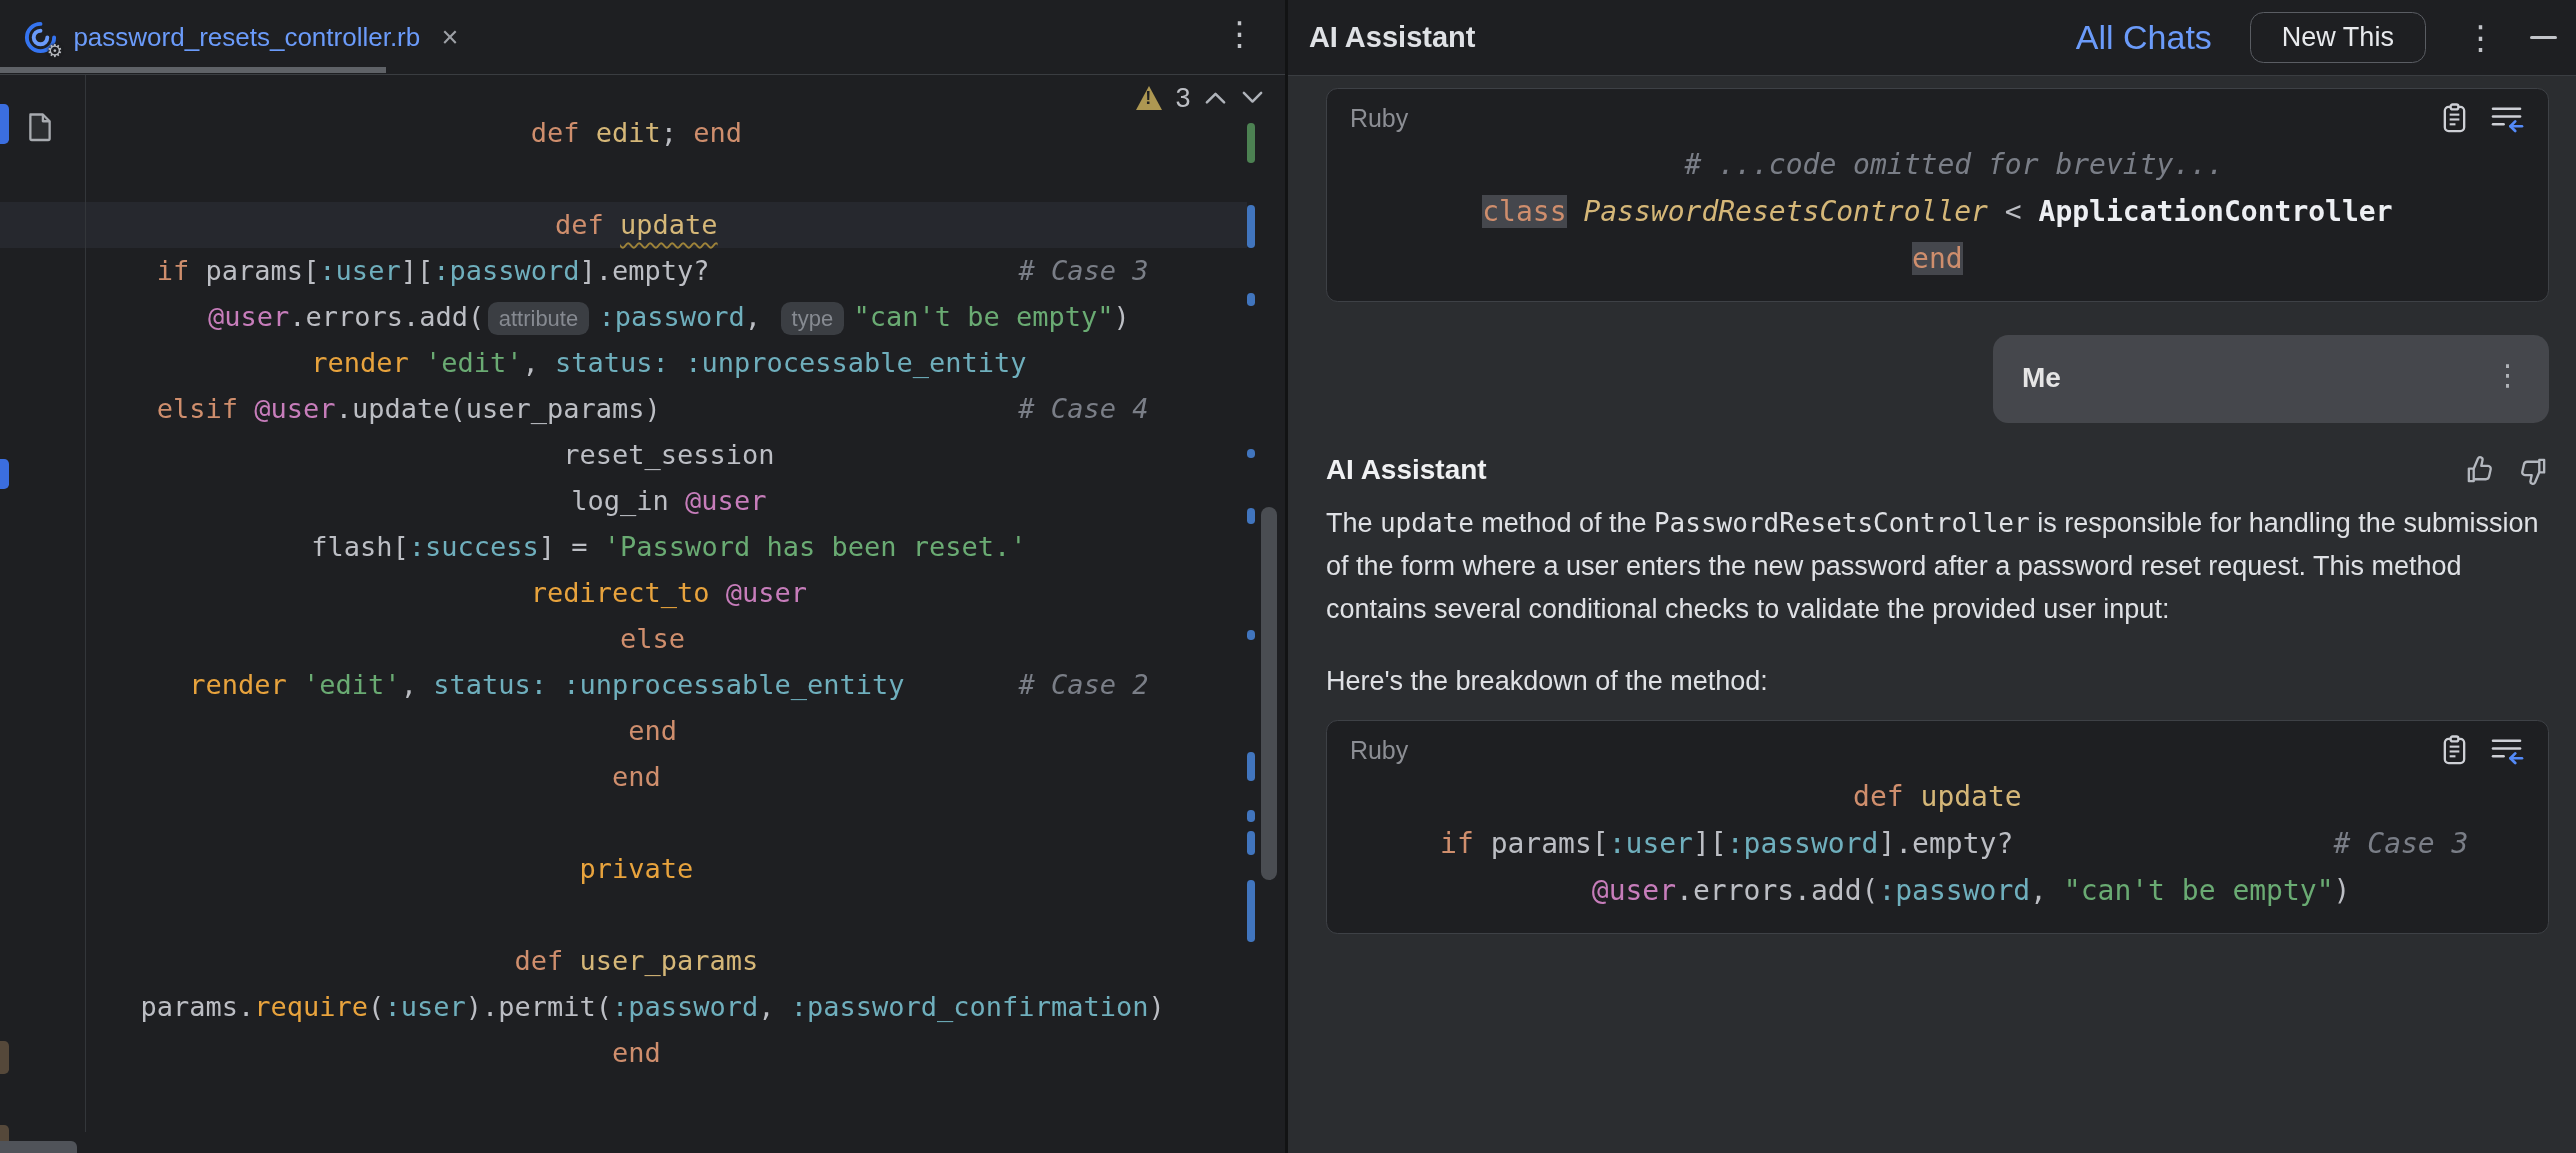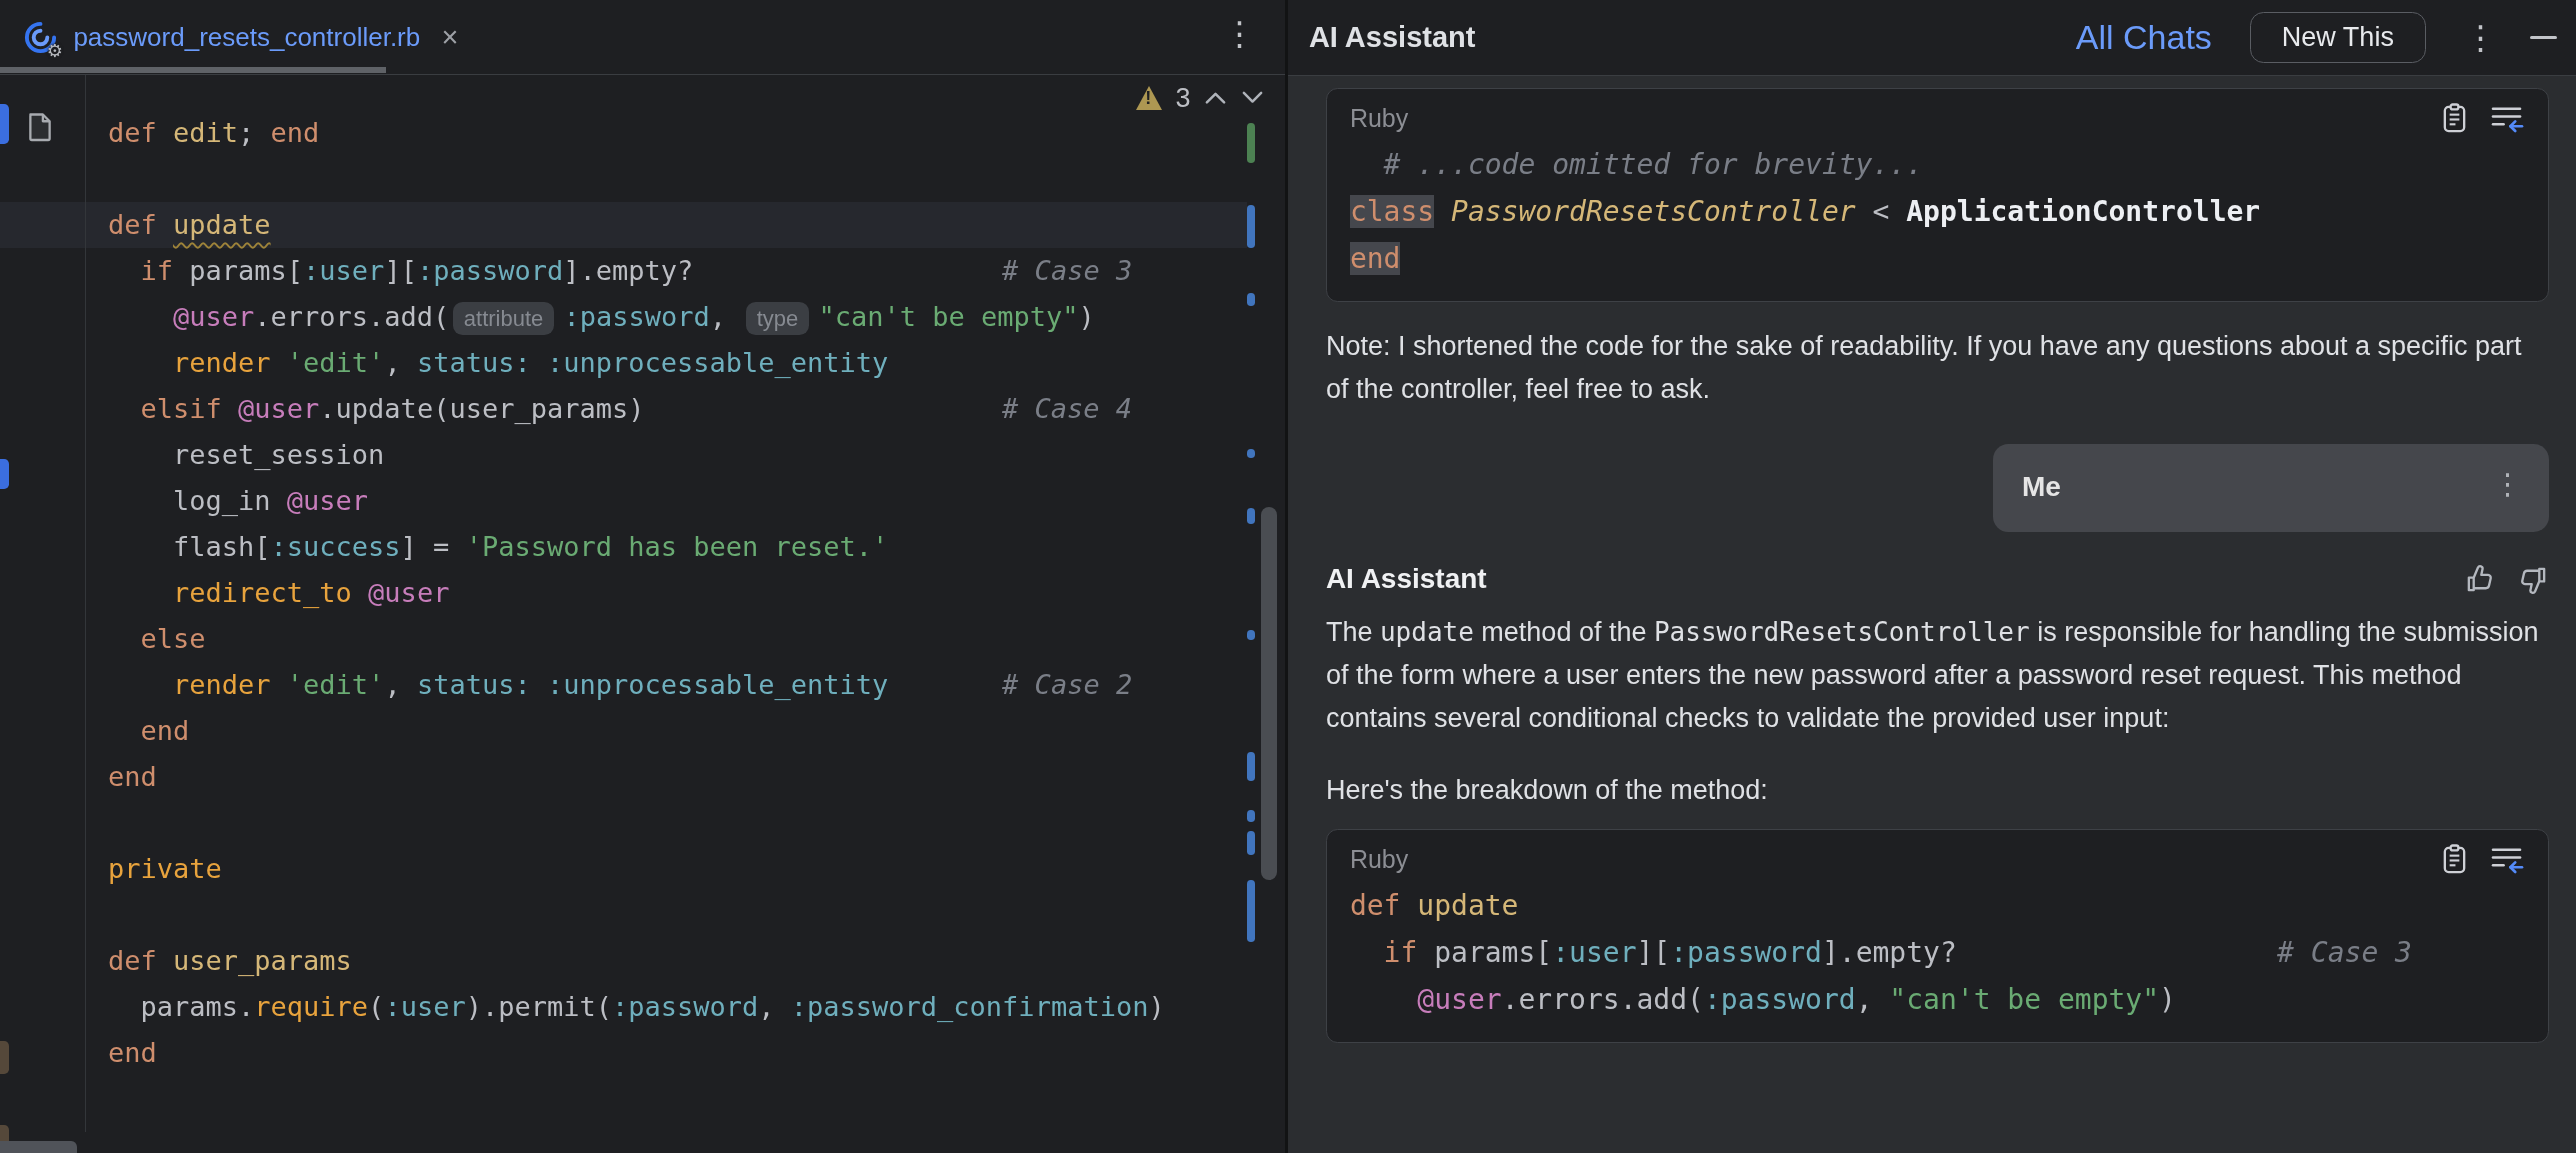--- a/index.html
+++ b/index.html
@@ -20,21 +20,21 @@
   .editor-kebab{ position:absolute; right:29px; top:13.5px; color:#C2C4C9; font-size:33px;
                  font-family:"DejaVu Sans",sans-serif; }
   .gear{ position:absolute; right:-4.8px; bottom:-6.7px; font-size:18px; color:#B6B9BE;
          font-family:"DejaVu Sans",sans-serif; text-shadow:0 0 2.9px #1E1F22,0 0 2.9px #1E1F22; }
 
   .editor-body{ position:absolute; left:0; top:75px; right:0; bottom:0; }
   .cur-line{ position:absolute; left:0; top:127px; right:38px; height:46px; background:#26282E; }
   .gutter-line{ position:absolute; left:85px; top:0; width:1px; height:1057px; background:#33363A; }
   .code{ position:absolute; left:108px; top:35px; font-family:"DejaVu Sans Mono",monospace;
          font-size:27px; white-space:pre; }
-  .cl{ height:46px; line-height:46px; }
+  .cl{ height:46px; line-height:46px;text-align:center; }
   .chat-pre .cl{ height:47px; line-height:47px; font-size:28px; }
 
   .c-kw{ color:#CF8E6D; } .c-fn{ color:#D5B778; } .c-call{ color:#E8A33D; }
   .c-ivar{ color:#C77DBB; } .c-sym{ color:#6FAFBD; } .c-str{ color:#6AAB73; }
   .c-com{ color:#7A7E87; font-style:italic; } .c-pl{ color:#BCBEC4; }
   .c-cls{ color:#D5B778; font-style:italic; } .c-plb{ color:#EDEFF3; font-weight:bold; }
   .c-hl{ background:#45474D; }
   .c-sq{ text-decoration:underline wavy #9E8339; text-decoration-thickness:1.9px; text-underline-offset:7.7px; }
   .c-inlay{ font-family:"Liberation Sans",sans-serif; font-size:22px; color:#868A91;
             background:#3B3E43; border-radius:9.6px; padding:3.8px 10.6px; margin:0 9.6px 0 3.8px; }
@@ -193,21 +193,20 @@
               <line x1="3" y1="13" x2="31" y2="13" stroke="#CED0D6" stroke-width="2.6" stroke-linecap="round"></line>
               <line x1="3" y1="21" x2="14" y2="21" stroke="#CED0D6" stroke-width="2.6" stroke-linecap="round"></line>
               <line x1="33" y1="23" x2="21" y2="23" stroke="#548AF7" stroke-width="2.8" stroke-linecap="round"></line>
               <polyline points="26,18 21,23 26,28" fill="none" stroke="#548AF7" stroke-width="2.8" stroke-linecap="round" stroke-linejoin="round"></polyline>
             </svg>
           </span>
         </div>
         <div class="code2 chat-pre"><div class="cl"><span class="c-com">  # ...code omitted for brevity...</span></div><div class="cl"><span class="c-kw c-hl">class</span><span class="c-pl"> </span><span class="c-cls">PasswordResetsController</span><span class="c-pl"> &lt; </span><span class="c-plb">ApplicationController</span></div><div class="cl"><span class="c-kw c-hl">end</span></div></div>
       </div>
 
-      <p class="note-p">Note: I shortened the code for the sake of readability. If you have any questions about a specific part of the controller, feel free to ask.</p>
 
       <div class="me-bubble">
         <div class="me-head">
           <span class="me-name">Me</span>
           <span class="me-kebab">⋮</span>
         </div>
       </div>
 
       <div class="ai-section-head">
         <span class="ai-name">AI Assistant</span>

